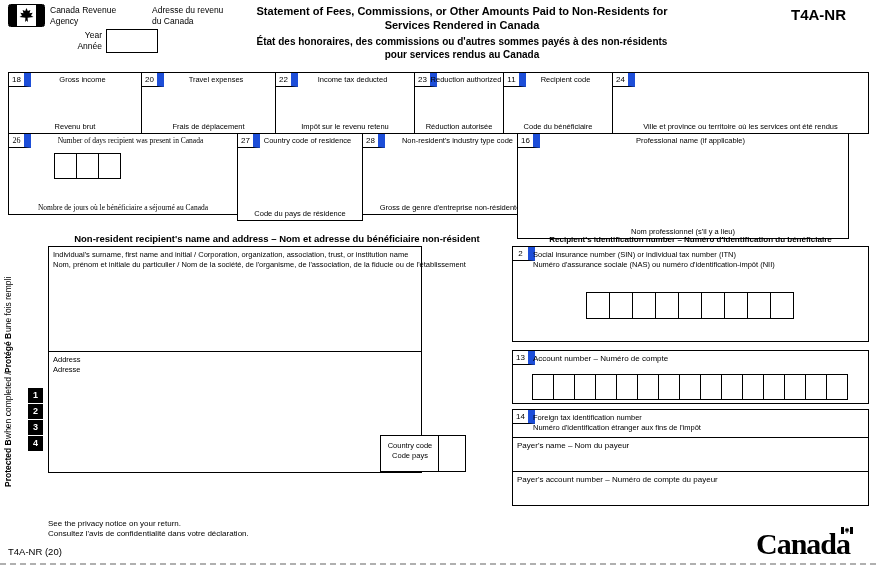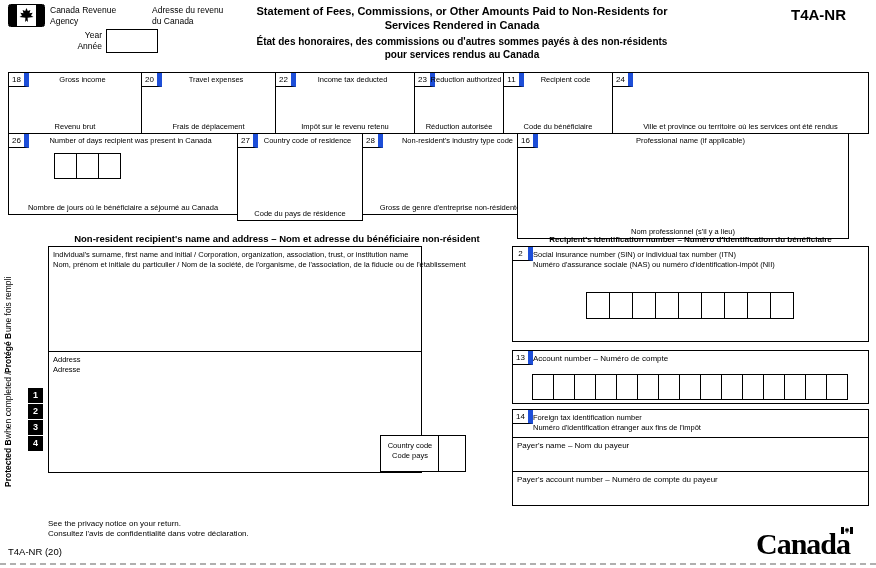--- a/index.html
+++ b/index.html
@@ -1,21 +1,21 @@
 <!DOCTYPE html>
 <html><head>
 <meta charset="utf-8">
 <style>
   html,body{margin:0;padding:0;background:#fff;}
   #page{position:relative;width:876px;height:568px;background:#fff;color:#000;
         font-family:"Liberation Sans","DejaVu Sans",sans-serif;overflow:hidden;}
   .b{font-weight:bold;}
   .abs{position:absolute;}
   .cellbox{position:absolute;border:1px solid #000;background:#fff;box-sizing:border-box;}
-  .numbox{position:absolute;top:0;left:0;width:15px;height:13px;border-right:5px solid #1d4ed8;
+  .numbox{position:absolute;top:0;left:0;width:15px;height:13px;border-right:7px solid #1d4ed8;
           border-bottom:1px solid #000;font-size:8px;line-height:13px;text-align:center;}
   .enl{position:absolute;top:2px;left:17px;right:2px;text-align:center;font-size:7.5px;line-height:9px;}
   .frl{position:absolute;bottom:2px;left:2px;right:2px;text-align:center;font-size:7.5px;line-height:9px;}
   .cells{position:absolute;display:flex;}
   .cells .cell{width:22px;height:26px;border:1px solid #000;margin-left:-1px;background:#fff;box-sizing:border-box;}
   #days-cells .cell{width:23px;height:26px;}
   #sin-cells .cell{width:24px;height:27px;}
   #acct-cells .cell{width:22px;height:26px;}
   .smalllabel{font-size:7.5px;line-height:9.5px;}
   #protected-label{position:absolute;left:3px;top:246px;height:272px;writing-mode:vertical-rl;
@@ -85,21 +85,21 @@
   <div class="cellbox" style="left:503px;top:72px;width:110px;height:62px;">
     <div class="numbox">11</div>
     <div class="enl">Recipient code</div>
     <div class="frl">Code du bénéficiaire</div>
   </div>
   <div class="cellbox" style="left:612px;top:72px;width:257px;height:62px;">
     <div class="numbox">24</div>
     <div class="frl">Ville et province ou territoire où les services ont été rendus</div>
   </div>
 
-  <div class="cellbox" style="left:8px;top:133px;width:230px;height:82px;">
+  <div class="cellbox" style="left:8px;top:133px;width:230px;height:82px;font-family:Liberation Serif, serif;">
     <div class="numbox">26</div>
     <div class="enl">Number of days recipient was present in Canada</div>
     <div class="cells" id="days-cells" style="left:46px;top:19px;">
         <div class="cell"></div>
         <div class="cell"></div>
         <div class="cell"></div>
       </div>
     <div class="frl">Nombre de jours où le bénéficiaire a séjourné au Canada</div>
   </div>
   <div class="cellbox" style="left:237px;top:133px;width:126px;height:88px;">

